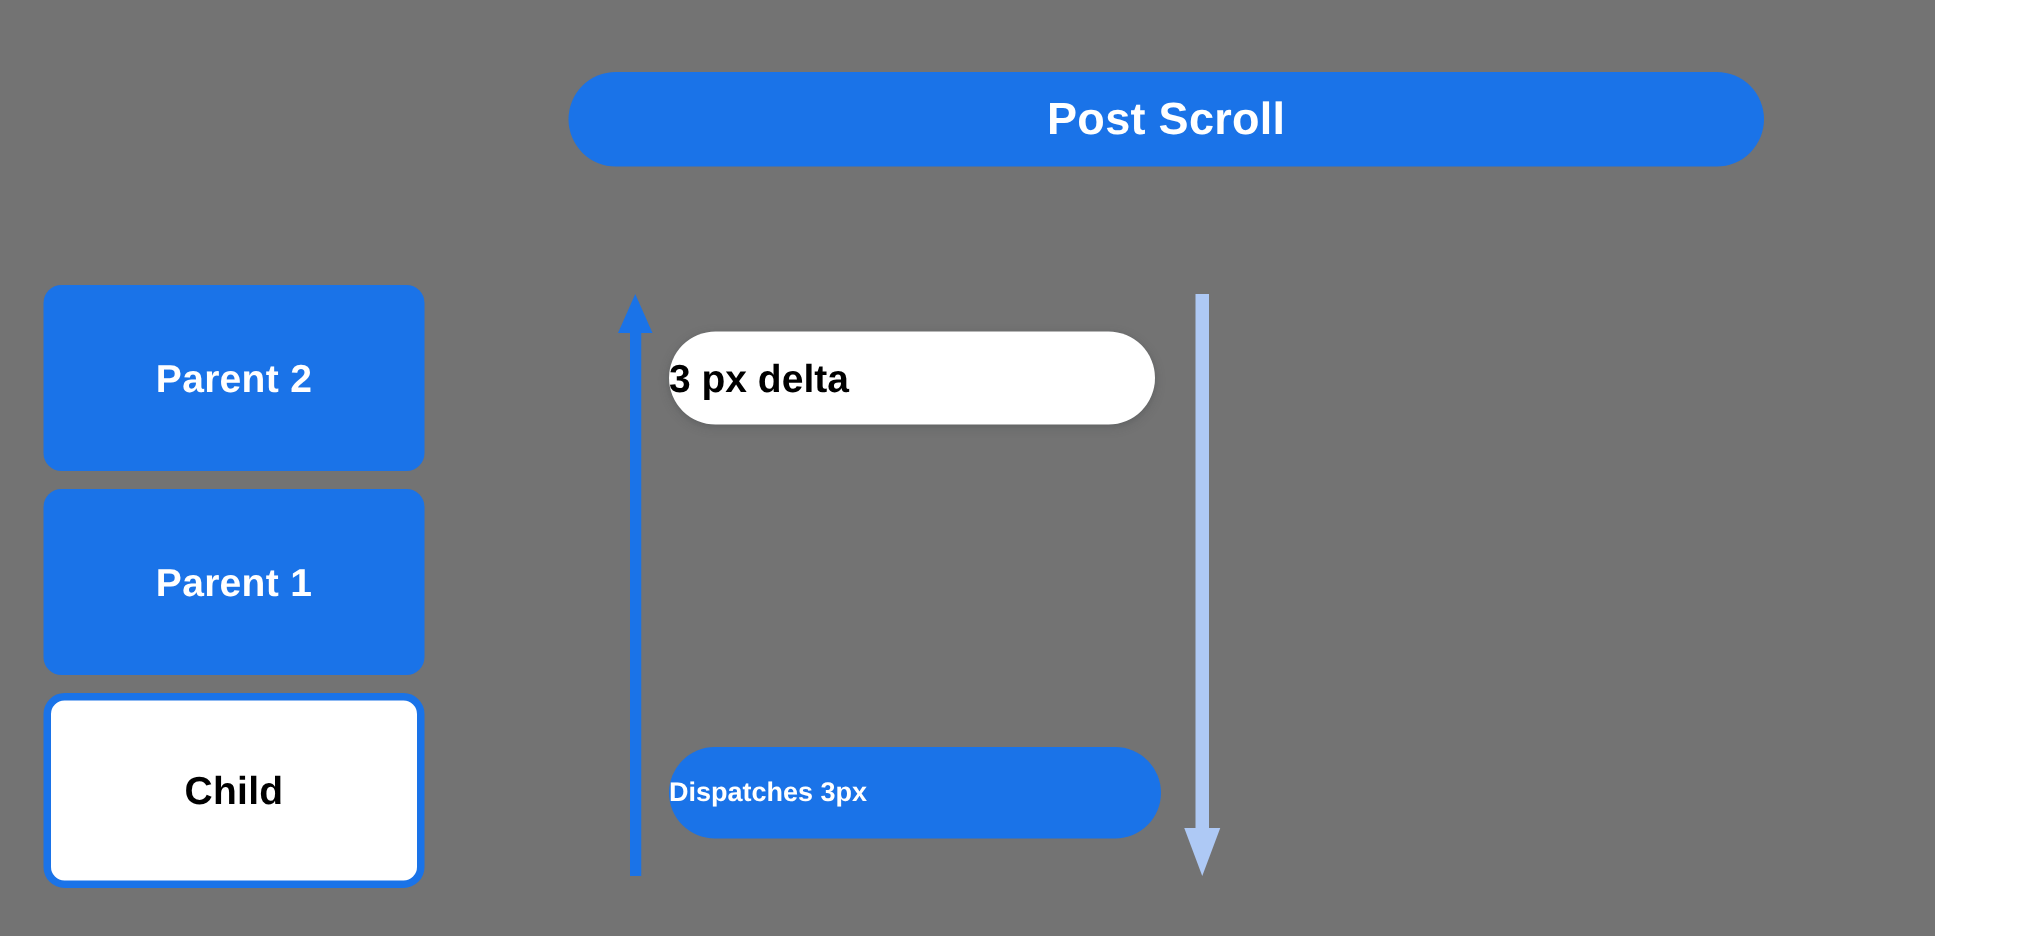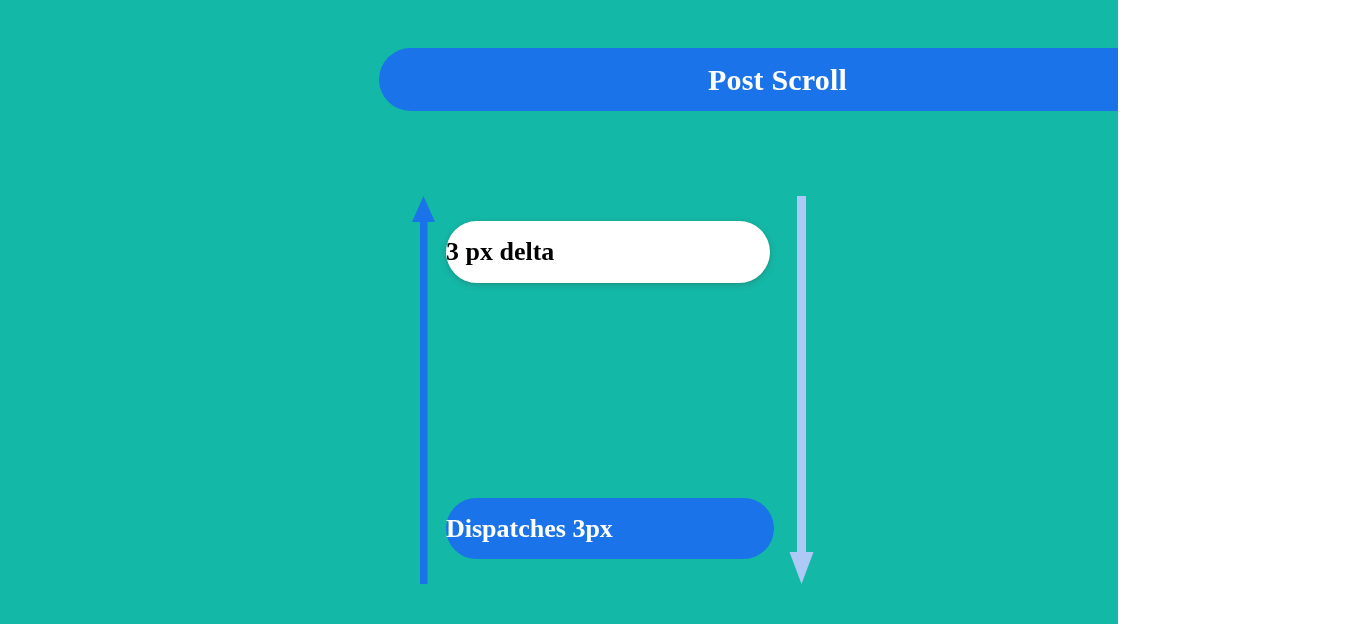--- a/index.html
+++ b/index.html
@@ -6,25 +6,24 @@
     margin: 0;
     padding: 0;
     background: #ffffff;
   }
   body {
     font-family: "Liberation Sans", sans-serif;
     -webkit-font-smoothing: antialiased;
   }
   #canvas {
     position: relative;
-    width: 1118px;
+    width: 1290px;
     height: 624px;
-    background: #14b8a6;
+    background: #737373;
     overflow: hidden;
-    font-family: Liberation Serif, serif;
   }
 
   
   .header-bar {
     position: absolute;
     left: 379px;
     top: 48px;
     width: 797px;
     height: 63px;
     background: #1a73e8;
@@ -114,33 +113,48 @@
   .pill-dispatch {
     left: 446px;
     top: 498px;
     width: 328px;
     height: 61px;
     background: #1a73e8;
     border-radius: 31px;
   }
   .pill-dispatch .pill-label {
     color: #ffffff;
-    font-size: 26px;
+    font-size: 18px;
     font-weight: bold;
   }
 </style>
 </head>
 <body>
 
 <div id="canvas">
 
   <div class="header-bar">
     <span class="label">Post Scroll</span>
   </div>
 
+  <div class="box-stack">
+
+    <div class="node-box filled">
+      <span class="node-label">Parent 2</span>
+    </div>
+
+    <div class="node-box filled">
+      <span class="node-label">Parent 1</span>
+    </div>
+
+    <div class="node-box outlined">
+      <span class="node-label">Child</span>
+    </div>
+
+  </div>
 
   <div class="arrow" style="left:405px; top:194px;">
     <svg width="38" height="392" viewBox="0 0 38 392" xmlns="http://www.w3.org/2000/svg">
       <polygon points="18.5,2 30,28 7,28" fill="#1a73e8"></polygon>
       <rect x="15" y="24" width="7.5" height="366" fill="#1a73e8"></rect>
     </svg>
   </div>
 
   <div class="arrow" style="left:784px; top:196px;">
     <svg width="38" height="390" viewBox="0 0 38 390" xmlns="http://www.w3.org/2000/svg">

